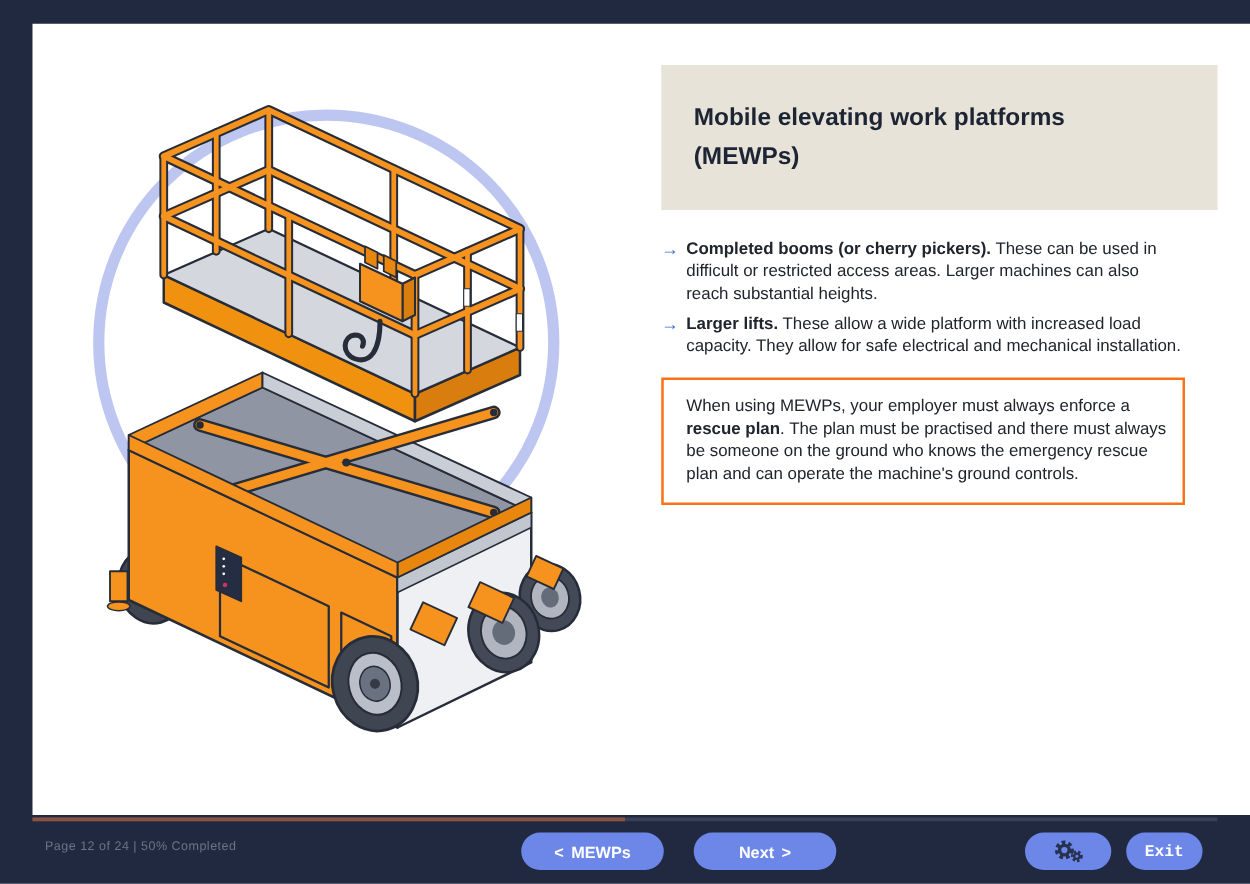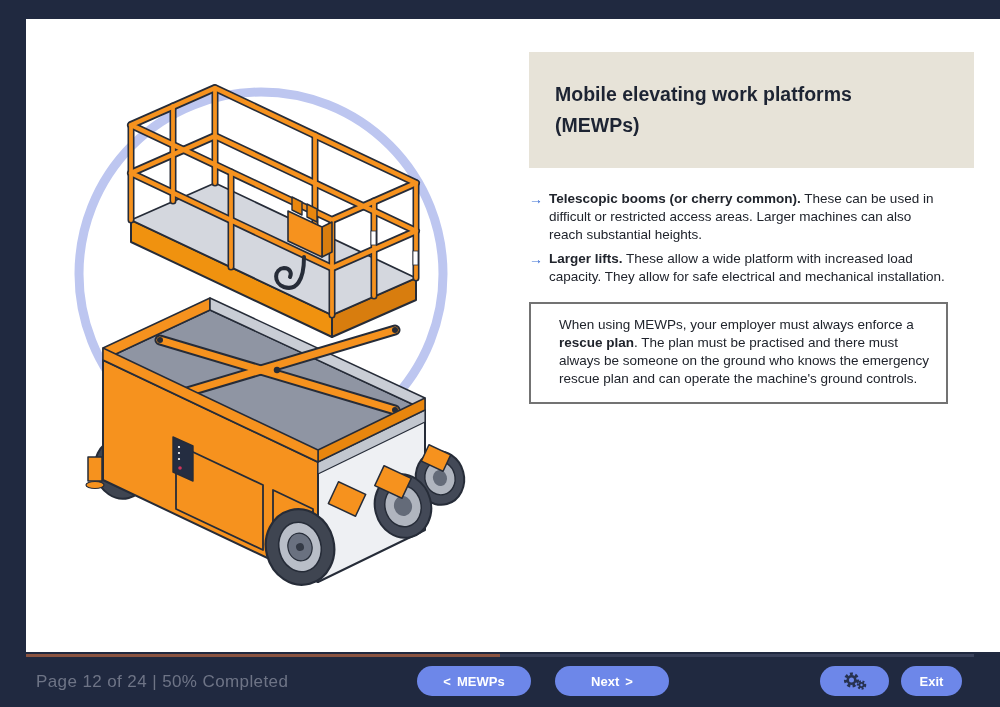--- a/index.html
+++ b/index.html
@@ -31,42 +31,42 @@
   .para2{margin:26px 0 0 0;width:412px;}
   .bullet-list{margin:22px 0 0 0;padding:0;list-style:none;}
   .bullet-item{display:flex;margin:0 0 6px 0;}
   .bullet-arrow{
     color:#3b6fd4;font-weight:700;width:20px;flex:0 0 20px;font-size:14px;
   }
   .bullet-text{flex:1;}
   .bullet-text b{font-weight:700;}
   .callout{
     box-sizing:border-box;margin-top:16px;width:419px;
-    border:2px solid #737373;padding:12px 13px 14px 28px;
+    border:2px solid #f97316;padding:12px 13px 14px 18px;
   }
   .callout b{font-weight:700;}
   
   .progress-track{
     position:absolute;left:26px;top:654px;width:948px;height:3px;background:#39415a;
   }
   .progress-fill{height:100%;width:50%;background:#8a5340;}
   .page-status{
-    position:absolute;left:36px;top:672px;font-size:17px;color:#6e7486;
+    position:absolute;left:36px;top:672px;font-size:10px;color:#6e7486;
     letter-spacing:0.4px;
   }
   .btn{
     position:absolute;top:666px;height:30px;border:none;border-radius:16px;
     background:#6d87e9;color:#ffffff;font-family:"Liberation Sans",sans-serif;
     font-size:13px;font-weight:700;display:flex;align-items:center;
     justify-content:center;gap:6px;cursor:pointer;padding:0;
   }
   .btn-prev{left:417px;width:114px;}
   .btn-next{left:555px;width:114px;}
   .btn-gear{left:820px;width:69px;}
-  .btn-exit{left:901px;width:61px;}
+  .btn-exit{left:901px;width:61px;font-family:Liberation Mono, monospace;}
   .chev{font-weight:700;font-size:13px;line-height:1;}
   
   .ol{stroke:#262c38;stroke-linejoin:round;}
   .rail-dark{stroke:#262c38;stroke-width:8;fill:none;stroke-linejoin:round;stroke-linecap:round;}
   .rail-org{stroke:#f6921e;stroke-width:4.6;fill:none;stroke-linejoin:round;stroke-linecap:round;}
   .post-dark{stroke:#262c38;stroke-width:7;stroke-linecap:round;}
   .post-org{stroke:#f6921e;stroke-width:3.8;stroke-linecap:round;}
   .beam-dark{stroke:#262c38;stroke-width:11;stroke-linecap:round;}
   .beam-org{stroke:#f6921e;stroke-width:7;stroke-linecap:round;}
 </style>
@@ -187,21 +187,21 @@
 
   <div class="title-box">
     <h1>Mobile elevating work platforms (MEWPs)</h1>
   </div>
 
   <div class="content">
 
     <ul class="bullet-list">
       <li class="bullet-item">
         <span class="bullet-arrow">→</span>
-        <span class="bullet-text"><b>Telescopic booms (or cherry common).</b><span> These can be used in difficult or restricted access areas. Larger machines can also reach substantial heights.</span></span>
+        <span class="bullet-text"><b>Completed booms (or cherry pickers).</b><span> These can be used in difficult or restricted access areas. Larger machines can also reach substantial heights.</span></span>
       </li>
       <li class="bullet-item">
         <span class="bullet-arrow">→</span>
         <span class="bullet-text"><b>Larger lifts.</b><span> These allow a wide platform with increased load capacity. They allow for safe electrical and mechanical installation.</span></span>
       </li>
     </ul>
 
     <div class="callout">
       <span><span>When using MEWPs, your employer must always enforce a </span><b>rescue plan</b><span>. The plan must be practised and there must always be someone on the ground who knows the emergency rescue plan and can operate the machine's ground controls.</span></span>
     </div>

